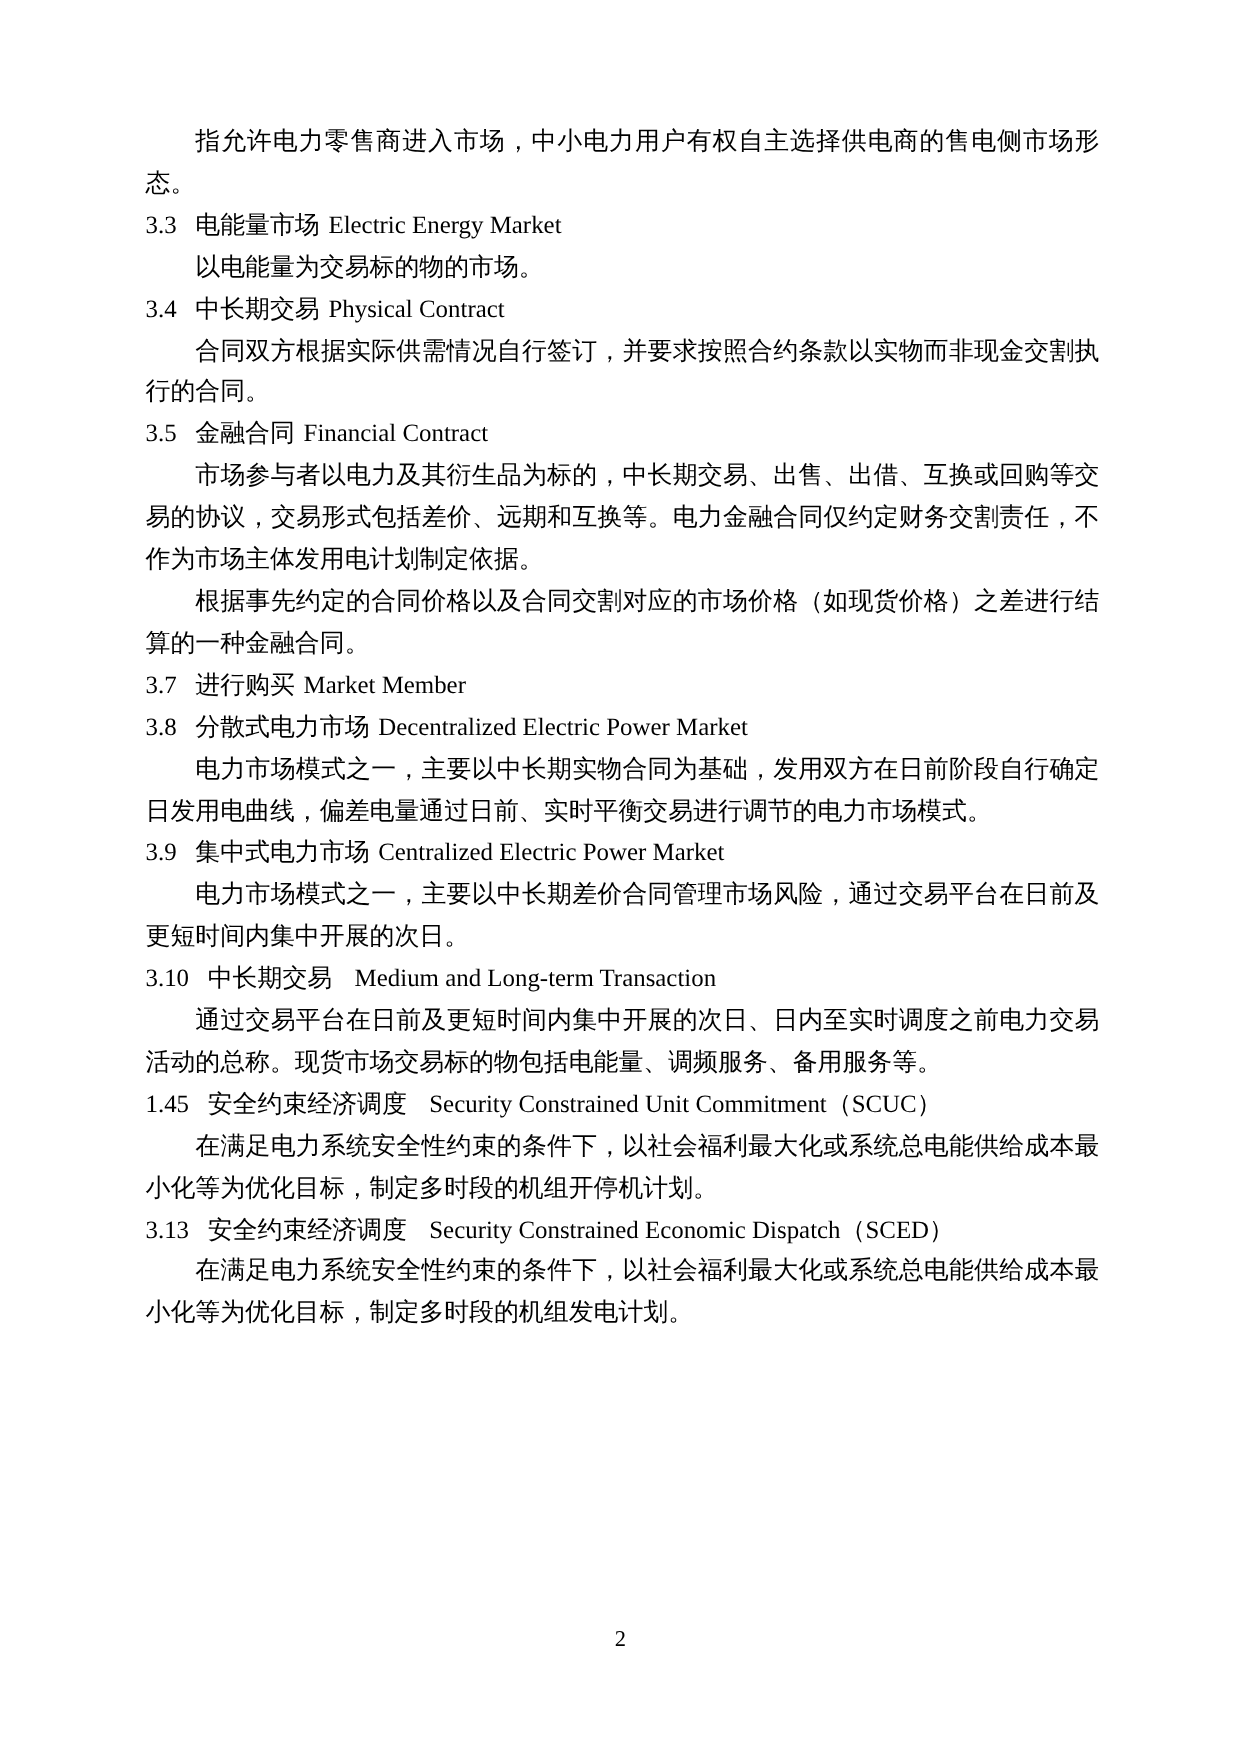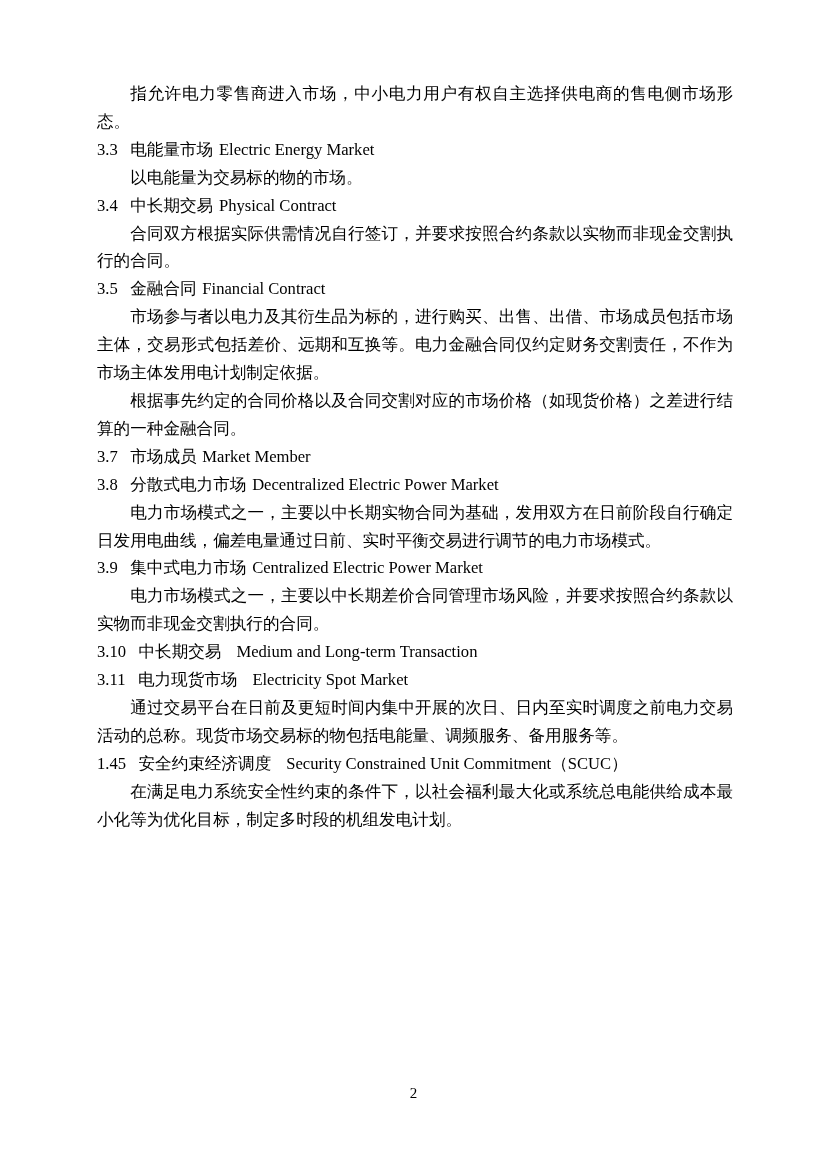--- a/index.html
+++ b/index.html
@@ -61,27 +61,28 @@
 <body>
 
 <div class="page">
   <div class="content" id="doc-content">
       <p class="para">指允许电力零售商进入市场，中小电力用户有权自主选择供电商的售电侧市场形态。</p>
       <p class="heading"><span class="sec-num">3.3</span><span class="sec-cn">电能量市场</span><span class="sec-en">Electric Energy Market</span></p>
       <p class="para">以电能量为交易标的物的市场。</p>
       <p class="heading"><span class="sec-num">3.4</span><span class="sec-cn">中长期交易</span><span class="sec-en">Physical Contract</span></p>
       <p class="para">合同双方根据实际供需情况自行签订，并要求按照合约条款以实物而非现金交割执行的合同。</p>
       <p class="heading"><span class="sec-num">3.5</span><span class="sec-cn">金融合同</span><span class="sec-en">Financial Contract</span></p>
-      <p class="para">市场参与者以电力及其衍生品为标的，进行购买、出售、出借、市场成员包括市场主体，交易形式包括差价、远期和互换等。电力金融合同仅约定财务交割责任，不作为市场主体发用电计划制定依据。</p>
+      <p class="para">市场参与者以电力及其衍生品为标的，中长期交易、出售、出借、互换或回购等交易的协议，交易形式包括差价、远期和互换等。电力金融合同仅约定财务交割责任，不作为市场主体发用电计划制定依据。</p>
       <p class="para">根据事先约定的合同价格以及合同交割对应的市场价格（如现货价格）之差进行结算的一种金融合同。</p>
-      <p class="heading"><span class="sec-num">3.7</span><span class="sec-cn">市场成员</span><span class="sec-en">Market Member</span></p>
+      <p class="heading"><span class="sec-num">3.7</span><span class="sec-cn">进行购买</span><span class="sec-en">Market Member</span></p>
       <p class="heading"><span class="sec-num">3.8</span><span class="sec-cn">分散式电力市场</span><span class="sec-en">Decentralized Electric Power Market</span></p>
       <p class="para">电力市场模式之一，主要以中长期实物合同为基础，发用双方在日前阶段自行确定日发用电曲线，偏差电量通过日前、实时平衡交易进行调节的电力市场模式。</p>
       <p class="heading"><span class="sec-num">3.9</span><span class="sec-cn">集中式电力市场</span><span class="sec-en">Centralized Electric Power Market</span></p>
-      <p class="para">电力市场模式之一，主要以中长期差价合同管理市场风险，并要求按照合约条款以实物而非现金交割执行的合同。</p>
+      <p class="para">电力市场模式之一，主要以中长期差价合同管理市场风险，通过交易平台在日前及更短时间内集中开展的次日。</p>
       <p class="heading wide"><span class="sec-num">3.10</span><span class="sec-cn">中长期交易</span><span class="sec-en">Medium and Long-term Transaction</span></p>
-      <p class="heading wide"><span class="sec-num">3.11</span><span class="sec-cn">电力现货市场</span><span class="sec-en">Electricity Spot Market</span></p>
       <p class="para">通过交易平台在日前及更短时间内集中开展的次日、日内至实时调度之前电力交易活动的总称。现货市场交易标的物包括电能量、调频服务、备用服务等。</p>
       <p class="heading wide"><span class="sec-num">1.45</span><span class="sec-cn">安全约束经济调度</span><span class="sec-en">Security Constrained Unit Commitment（SCUC）</span></p>
+      <p class="para">在满足电力系统安全性约束的条件下，以社会福利最大化或系统总电能供给成本最小化等为优化目标，制定多时段的机组开停机计划。</p>
+      <p class="heading wide"><span class="sec-num">3.13</span><span class="sec-cn">安全约束经济调度</span><span class="sec-en">Security Constrained Economic Dispatch（SCED）</span></p>
       <p class="para">在满足电力系统安全性约束的条件下，以社会福利最大化或系统总电能供给成本最小化等为优化目标，制定多时段的机组发电计划。</p>
     </div>
   <div class="footer-pagenum">2</div>
 </div>
 
 </body></html>

